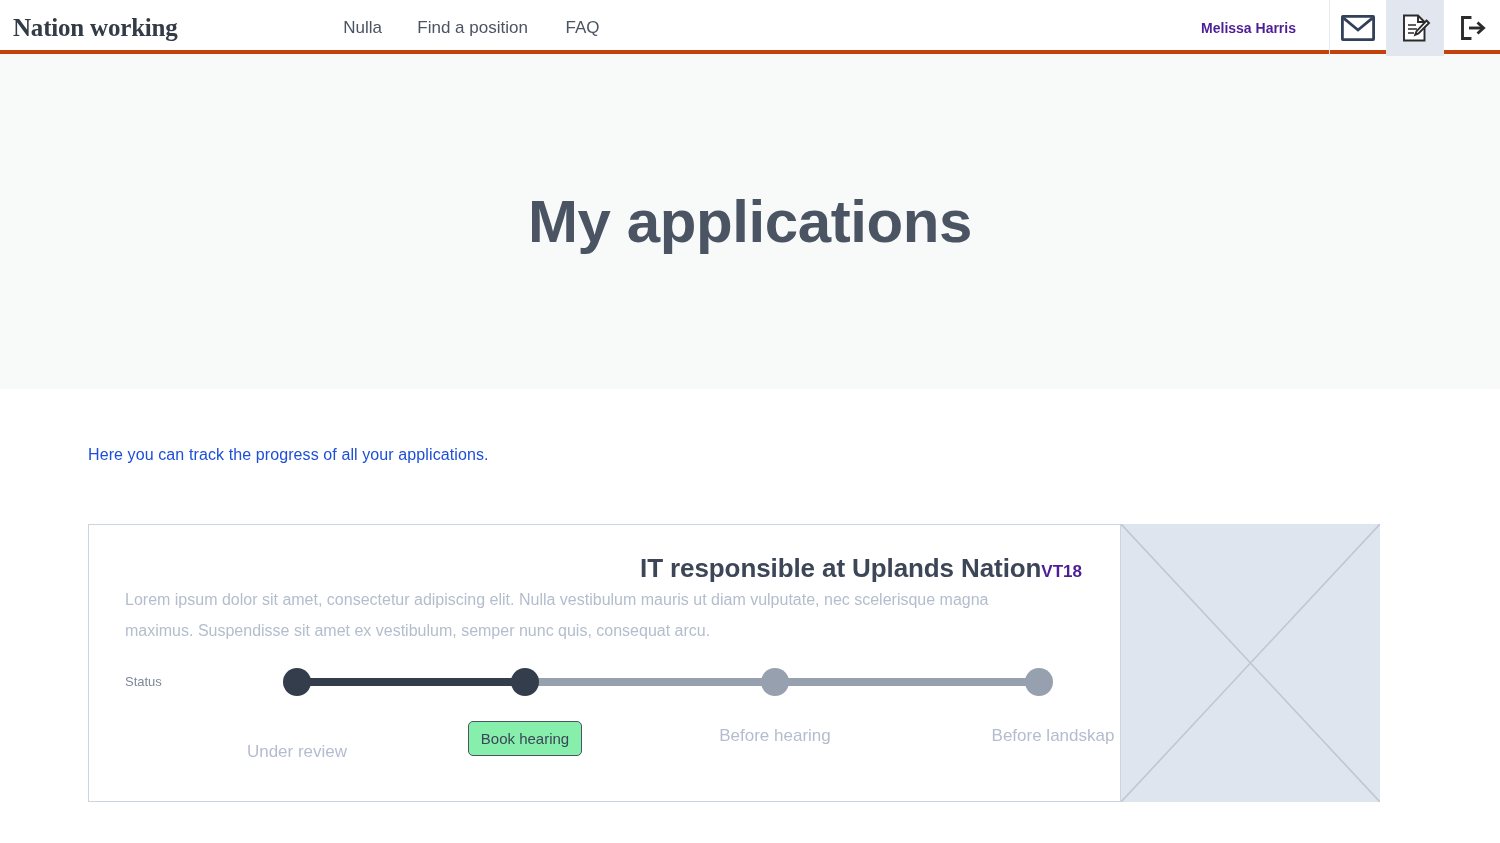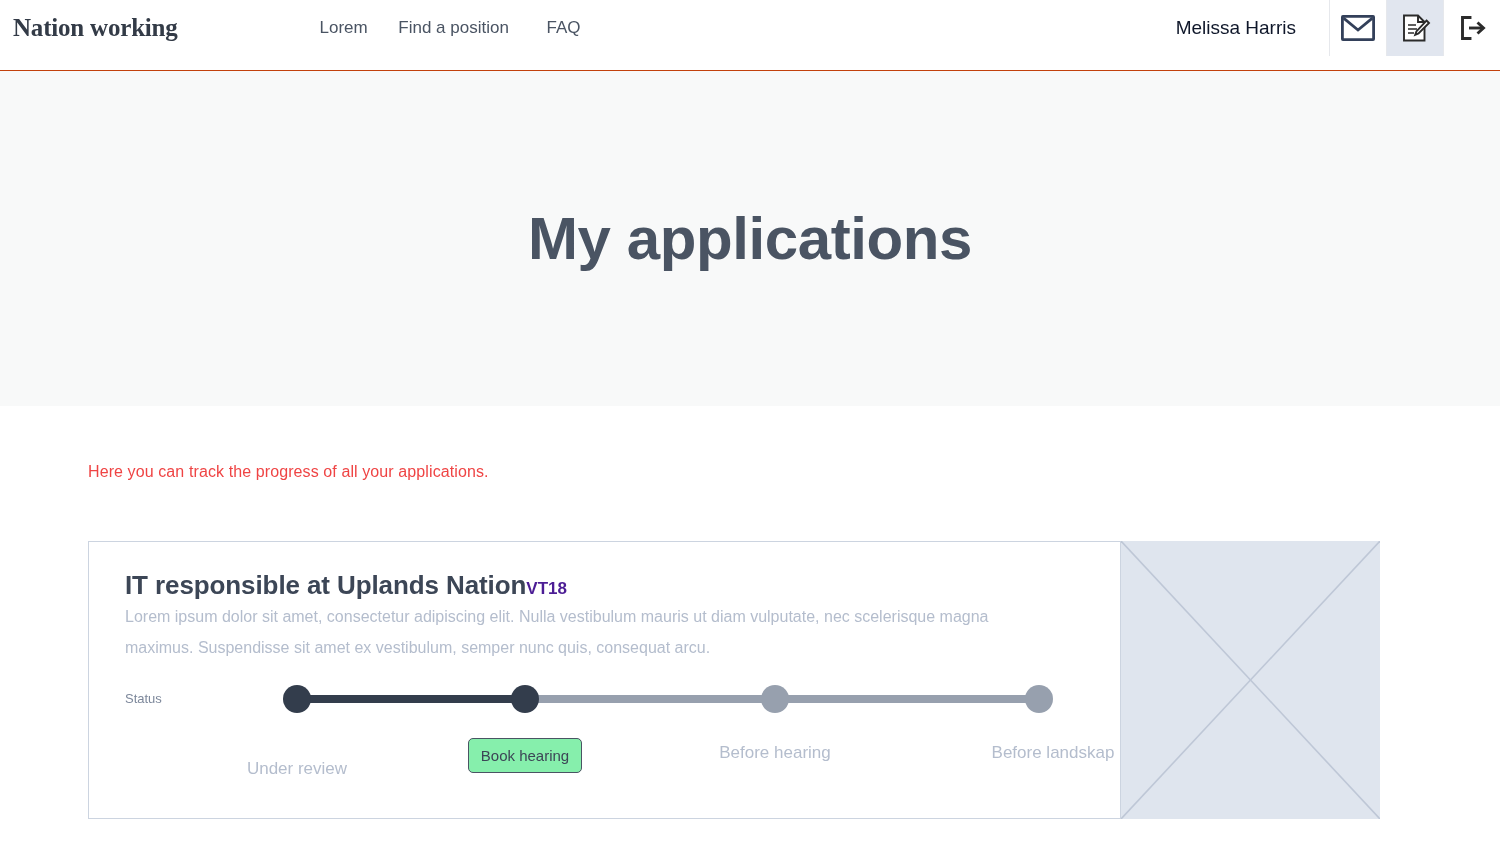--- a/index.html
+++ b/index.html
@@ -8,26 +8,27 @@
     margin: 0; padding: 0;
     width: 1500px; height: 843px;
     background: #ffffff;
     font-family: "Liberation Sans", sans-serif;
     overflow: hidden;
   }
 
   
   .header {
     position: relative;
-    height: 71px;
+    height: 54px;
     width: 1500px;
     background: #ffffff;
-    border-bottom: 1px solid #c2410c;
+    border-bottom: 4px solid #c2410c;
     display: flex;
     align-items: stretch;
+    gap: 19px;
   }
   .brand {
     font-family: "Liberation Serif", serif;
     font-weight: bold;
     font-size: 25px;
     color: #333b47;
     letter-spacing: -0.2px;
     margin-left: 13px;
     display: flex;
     align-items: center;
@@ -53,24 +54,25 @@
 
   .header-right {
     margin-left: auto;
     display: flex;
     align-items: stretch;
     height: 56px;
   }
   .user-name {
     display: flex;
     align-items: center;
-    font-size: 19px;
-    color: #0f172a;
+    font-size: 14px;
+    color: #4c1d95;
     padding-right: 33px;
     white-space: nowrap;
+    font-weight: bold;
   }
   .icon-btn {
     width: 57px;
     height: 56px;
     display: flex;
     align-items: center;
     justify-content: center;
     cursor: pointer;
     border-left: 1px solid #e6e8ec;
   }
@@ -93,21 +95,21 @@
     letter-spacing: -0.4px;
   }
 
   
   .body-wrap {
     background: #ffffff;
     padding-left: 88px;
   }
   .intro {
     font-size: 16px;
-    color: #ef4444;
+    color: #1d4ed8;
     padding-top: 57px;
     letter-spacing: 0.1px;
   }
 
   
   .card {
     margin-top: 60px;
     width: 1292px;
     height: 278px;
     display: flex;
@@ -116,21 +118,21 @@
   .card-main {
     width: 1033px;
     border: 1px solid #ccd4e0;
     background: #ffffff;
     padding: 28px 36px 0 36px;
     position: relative;
   }
   .card-head {
     display: flex;
     align-items: baseline;
-    justify-content: flex-start;
+    justify-content: flex-end;
   }
   .card-title {
     margin: 0;
     font-size: 26px;
     font-weight: bold;
     color: #3c4characterset;
     color: #3c4656;
     letter-spacing: -0.1px;
   }
   .card-badge {
@@ -227,21 +229,21 @@
   }
   .card-thumb svg { display: block; }
 </style>
 </head>
 <body>
 
 <div class="header">
   <div class="brand">Nation working</div>
 
   <nav class="nav">
-    <div class="nav-item">Lorem</div>
+    <div class="nav-item">Nulla</div>
     <div class="nav-item wide">Find a position</div>
     <div class="nav-item">FAQ</div>
   </nav>
 
   <div class="header-right">
     <div class="user-name">Melissa Harris</div>
 
     <div class="icon-btn">
       <span>
         <svg width="34" height="26" viewBox="0 0 34 26" fill="none">

